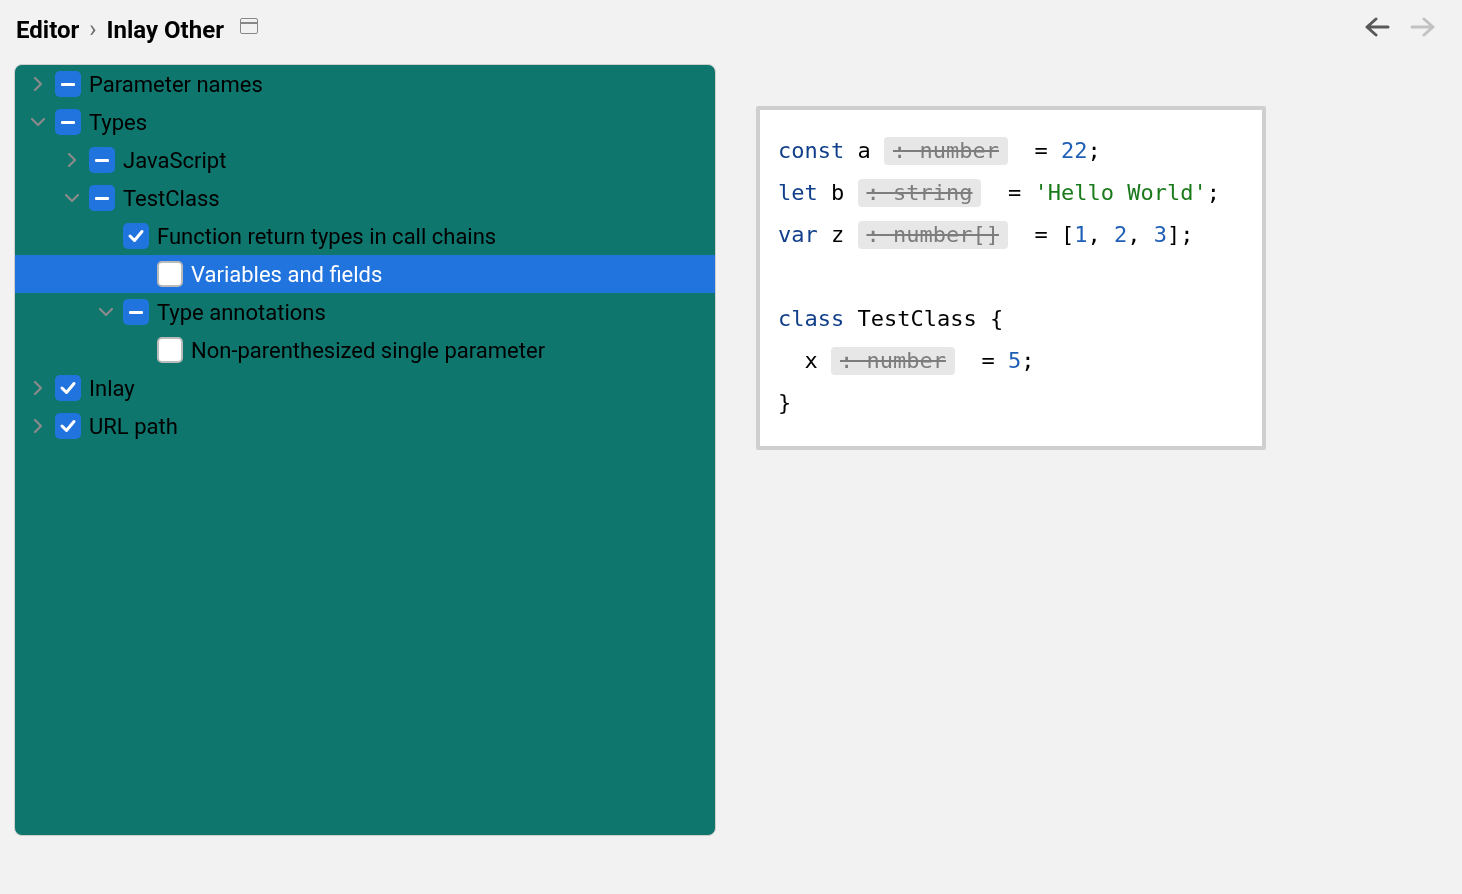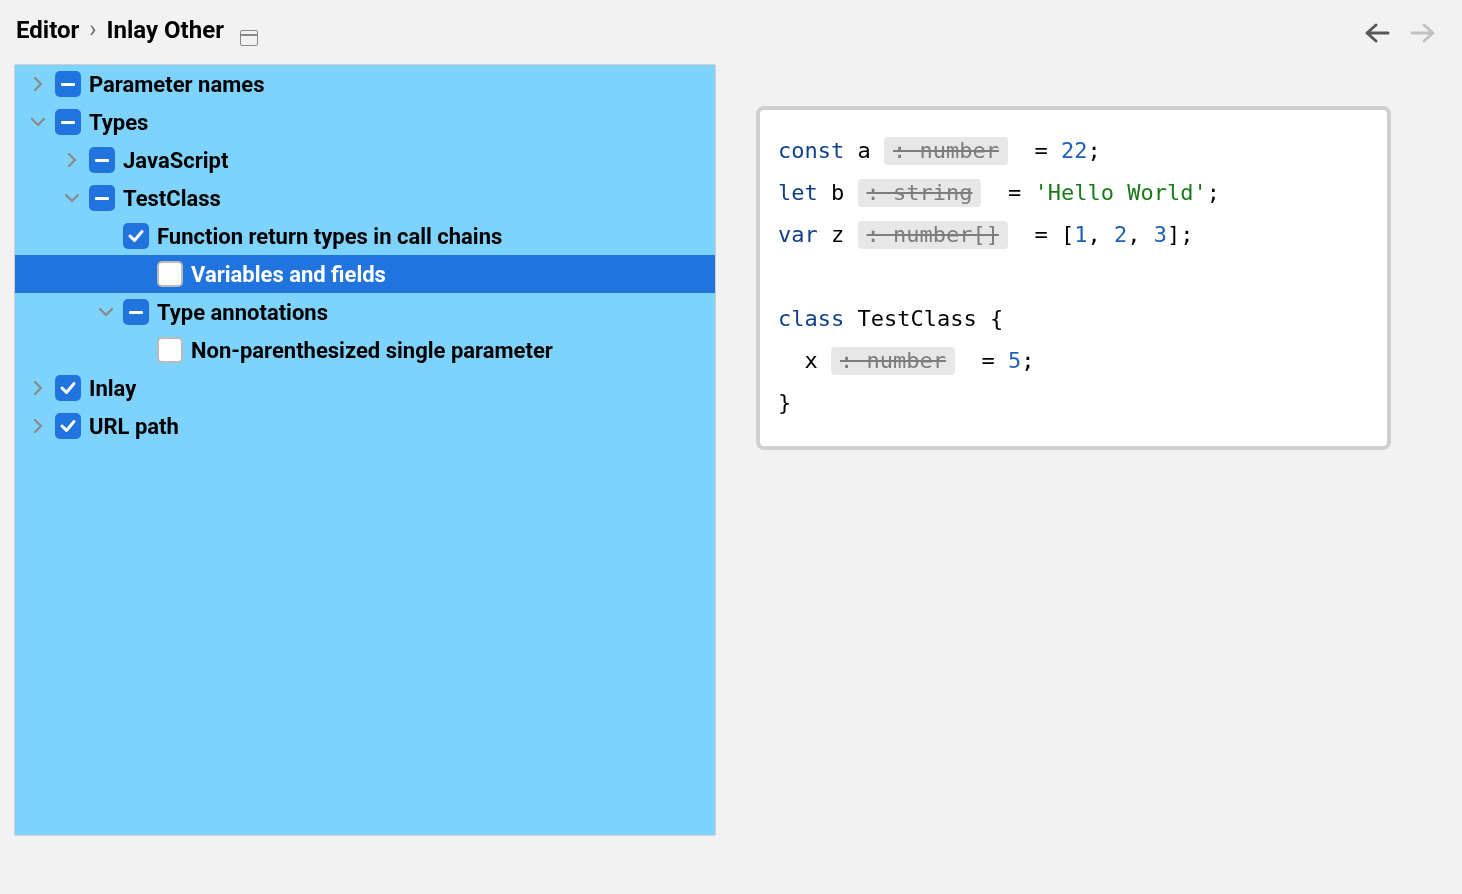--- a/index.html
+++ b/index.html
@@ -17,21 +17,21 @@
   .page {
     padding: 14px;
     box-sizing: border-box;
     width: 100%;
     height: 100%;
   }
 
   
   .crumbs {
     display: flex;
-    align-items: flex-end;
+    align-items: flex-start;
     gap: 10px;
     font-weight: 700;
     font-size: 24px;
     margin: 2px 2px 20px 2px;
   }
   .crumbs .sep {
     color: #6b6b6b;
     font-weight: 400;
     position: relative;
     top: -1px;
@@ -73,25 +73,24 @@
   
   .cols {
     display: flex;
     gap: 40px;
     align-items: flex-start;
   }
 
   .tree-panel {
     width: 700px;
     height: 770px;
-    background: #7dd3fc;
+    background: #0f766e;
     border: 1px solid #cfcfcf;
-    border-radius: 2px;
+    border-radius: 8px;
     overflow: hidden;
-    font-weight: bold;
   }
 
   ul.tree, ul.tree ul {
     list-style: none;
     margin: 0;
     padding: 0;
   }
   
   .row {
     display: flex;
@@ -149,24 +148,24 @@
   .row.selected {
     background: #2173de;
   }
   .row.selected .lbl {
     color: #fff;
   }
 
   
   .preview-panel {
     margin-top: 42px;
-    width: 635px;
+    width: 510px;
     background: #fff;
     border: 4px solid #cfcfcf;
-    border-radius: 8px;
+    border-radius: 2px;
     padding: 20px 18px 22px 18px;
     box-sizing: border-box;
   }
   .code {
     font-family: Menlo, Consolas, "DejaVu Sans Mono", monospace;
     font-size: 22px;
     line-height: 42px;
     white-space: pre;
   }
   .kw { color: #113f8a; }

